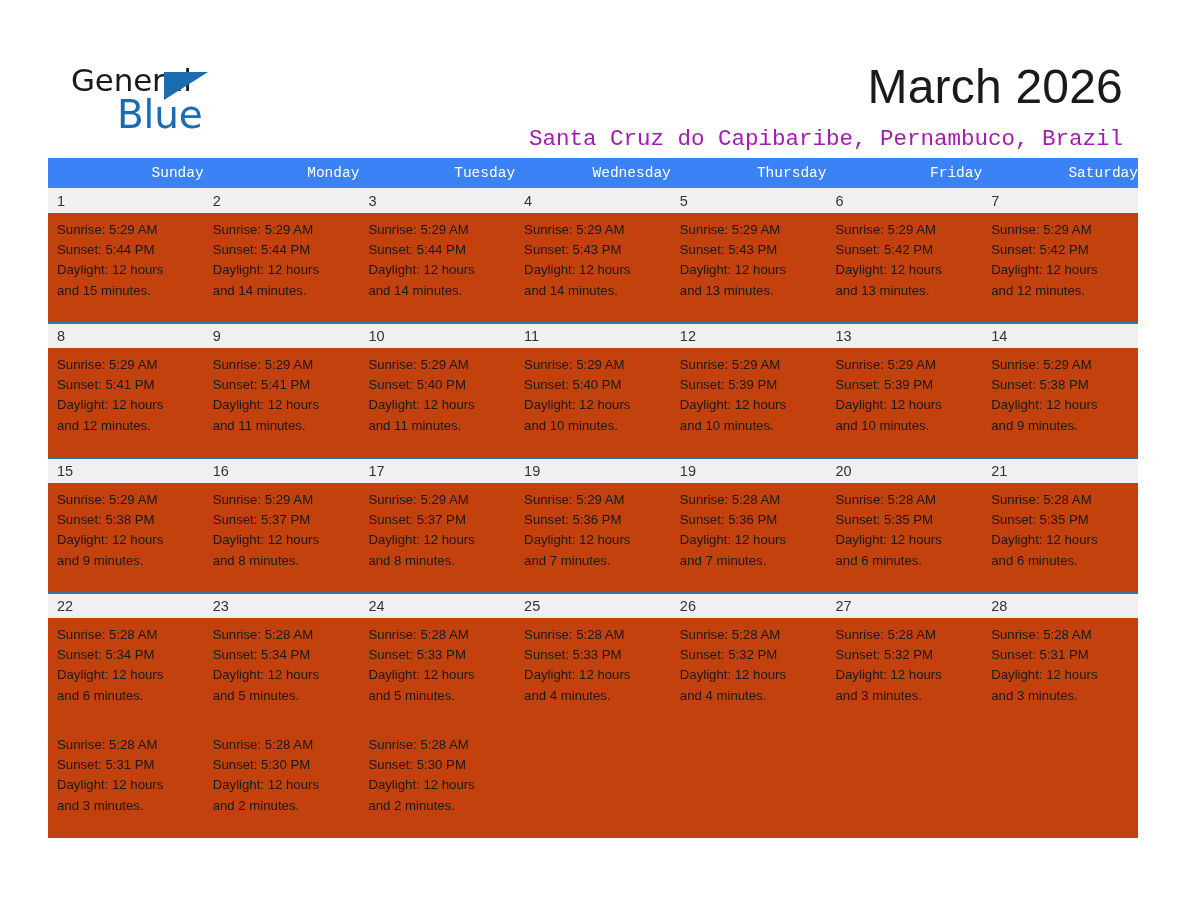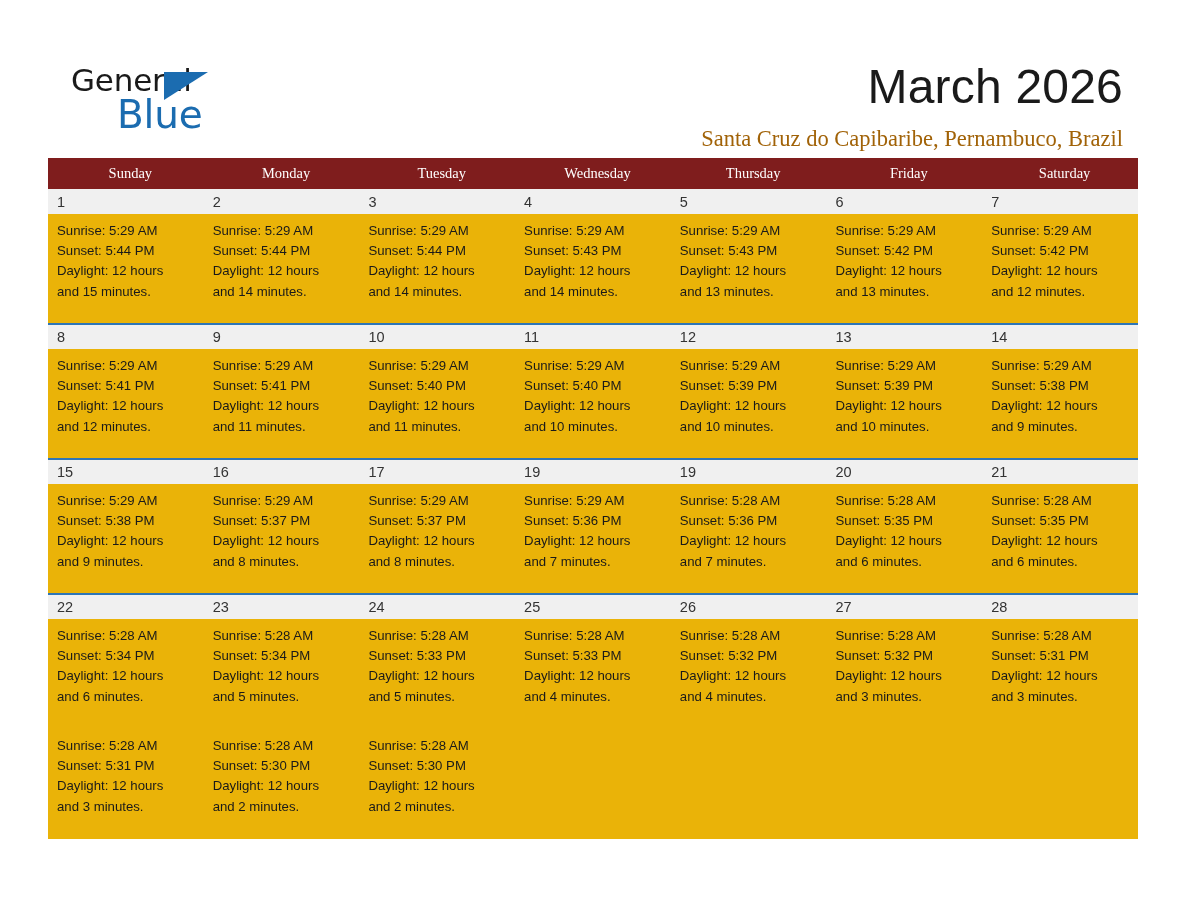--- a/index.html
+++ b/index.html
@@ -81,48 +81,48 @@
     line-height: 1.1;
     font-family: "Liberation Sans", sans-serif;
   }
 
   .location-title {
     position: absolute;
     right: 52px;
     top: 114px;
     font-size: 22.5px;
     font-weight: 400;
-    color: #a16207;
+    color: #a21caf;
     line-height: 1.1;
-    font-family: Liberation Serif, serif;
+    font-family: Liberation Mono, monospace;
   }
 
   
   .calendar {
     position: absolute;
     left: 48px;
     top: 158px;
     width: 1090px;
     border-collapse: collapse;
     table-layout: fixed;
   }
 
   .calendar col { width: 155.7px; }
 
   .weekday-header th {
-    background: #7f1d1d;
+    background: #3b82f6;
     color: #ffffff;
     font-size: 14.5px;
     font-weight: 400;
-    text-align: center;
+    text-align: right;
     padding: 7px 0 7px 9px;
     height: 30px;
     vertical-align: middle;
     border: none;
-    font-family: Liberation Serif, serif;
+    font-family: Liberation Mono, monospace;
   }
 
   tr.date-row td {
     background: #f0f0f0;
     font-size: 14.5px;
     color: #333333;
     padding: 4px 0 4px 9px;
     height: 25px;
     vertical-align: middle;
     border-top: 2px solid #2e75b6;
@@ -131,21 +131,21 @@
   }
   tr.date-row.first-week td {
     border-top: none;
   }
   tr.date-row td.empty-cell {
     background: #ffffff;
     border-top: none;
   }
 
   tr.info-row td {
-    background: #eab308;
+    background: #c2410c;
     font-size: 13.2px;
     color: #1a1a1a;
     padding: 7px 8px 18px 9px;
     vertical-align: top;
     line-height: 1.53;
     height: 110px;
     border: none;
     font-family: "Liberation Sans", sans-serif;
   }
 

